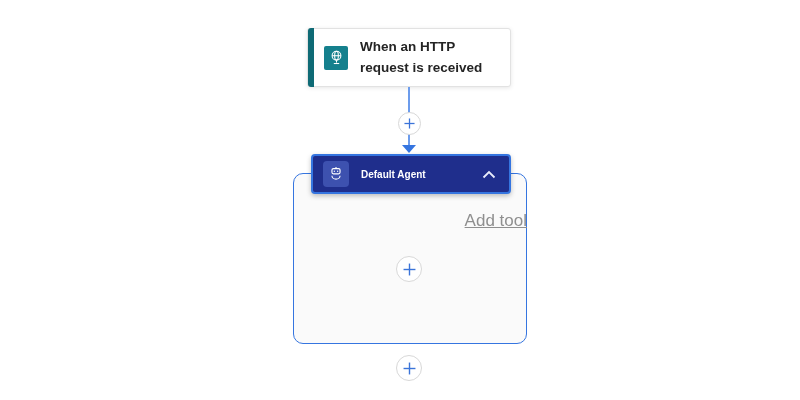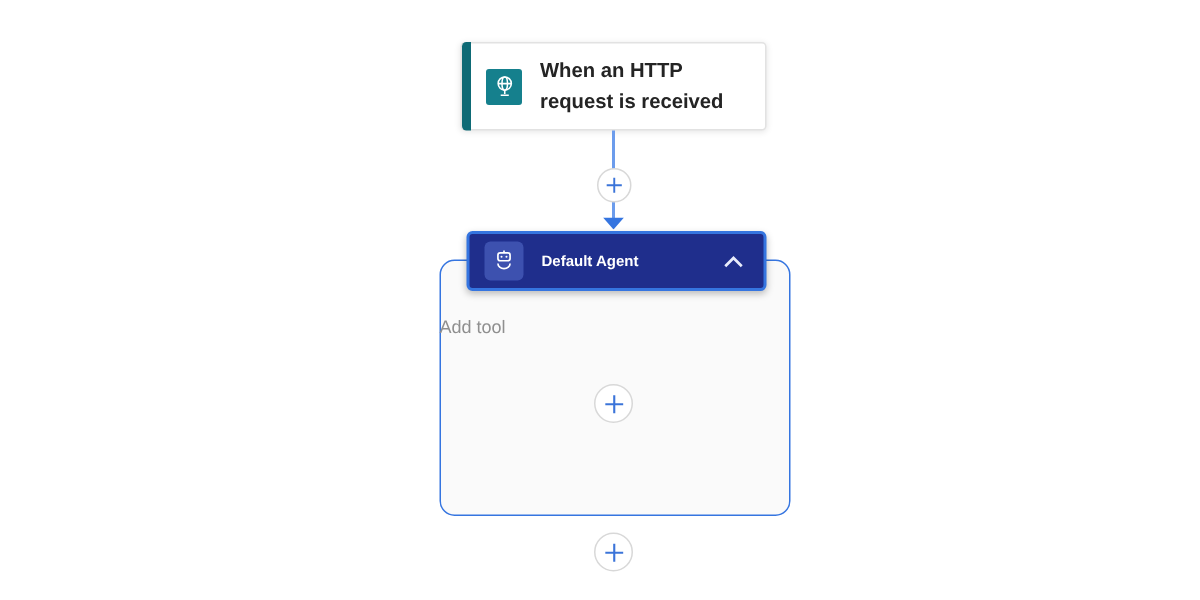--- a/index.html
+++ b/index.html
@@ -38,22 +38,22 @@
   
   .agent-container{position:absolute;left:293px;top:173px;width:234px;height:171px;
     background:var(--container_bg);border:1.5px solid var(--selection_blue);border-radius:10px;}
   .agent-header{position:absolute;left:311px;top:154px;width:200px;height:40px;
     background:var(--agent_header_bg);border:2px solid var(--selection_blue);border-radius:4px;
     box-shadow:0 2px 5px rgba(0,0,0,.25);display:flex;align-items:center;padding:0 10px;cursor:pointer;}
   .agent-header .icon-tile{width:26px;height:26px;border-radius:4px;background:var(--agent_icon_tile_bg);}
   .agent-title{margin-left:12px;font-size:10px;font-weight:700;color:#fff;white-space:nowrap;}
   .chevron-btn{margin-left:auto;background:none;border:none;cursor:pointer;display:flex;
     align-items:center;justify-content:center;width:20px;height:20px;padding:0;}
-  .add-tool-label{position:absolute;left:293px;top:211px;width:234px;text-align:left;
-    font-size:12px;color:var(--text_muted);}
+  .add-tool-label{position:absolute;left:293px;top:211px;width:234px;text-align:right;
+    font-size:17px;color:var(--text_muted);text-decoration:underline;}
   svg{display:block;}
 </style>
 </head>
 <body>
 
 <div class="canvas">
 
   <div class="trigger-card">
     <div class="trigger-accent"></div>
     <div class="icon-tile">

